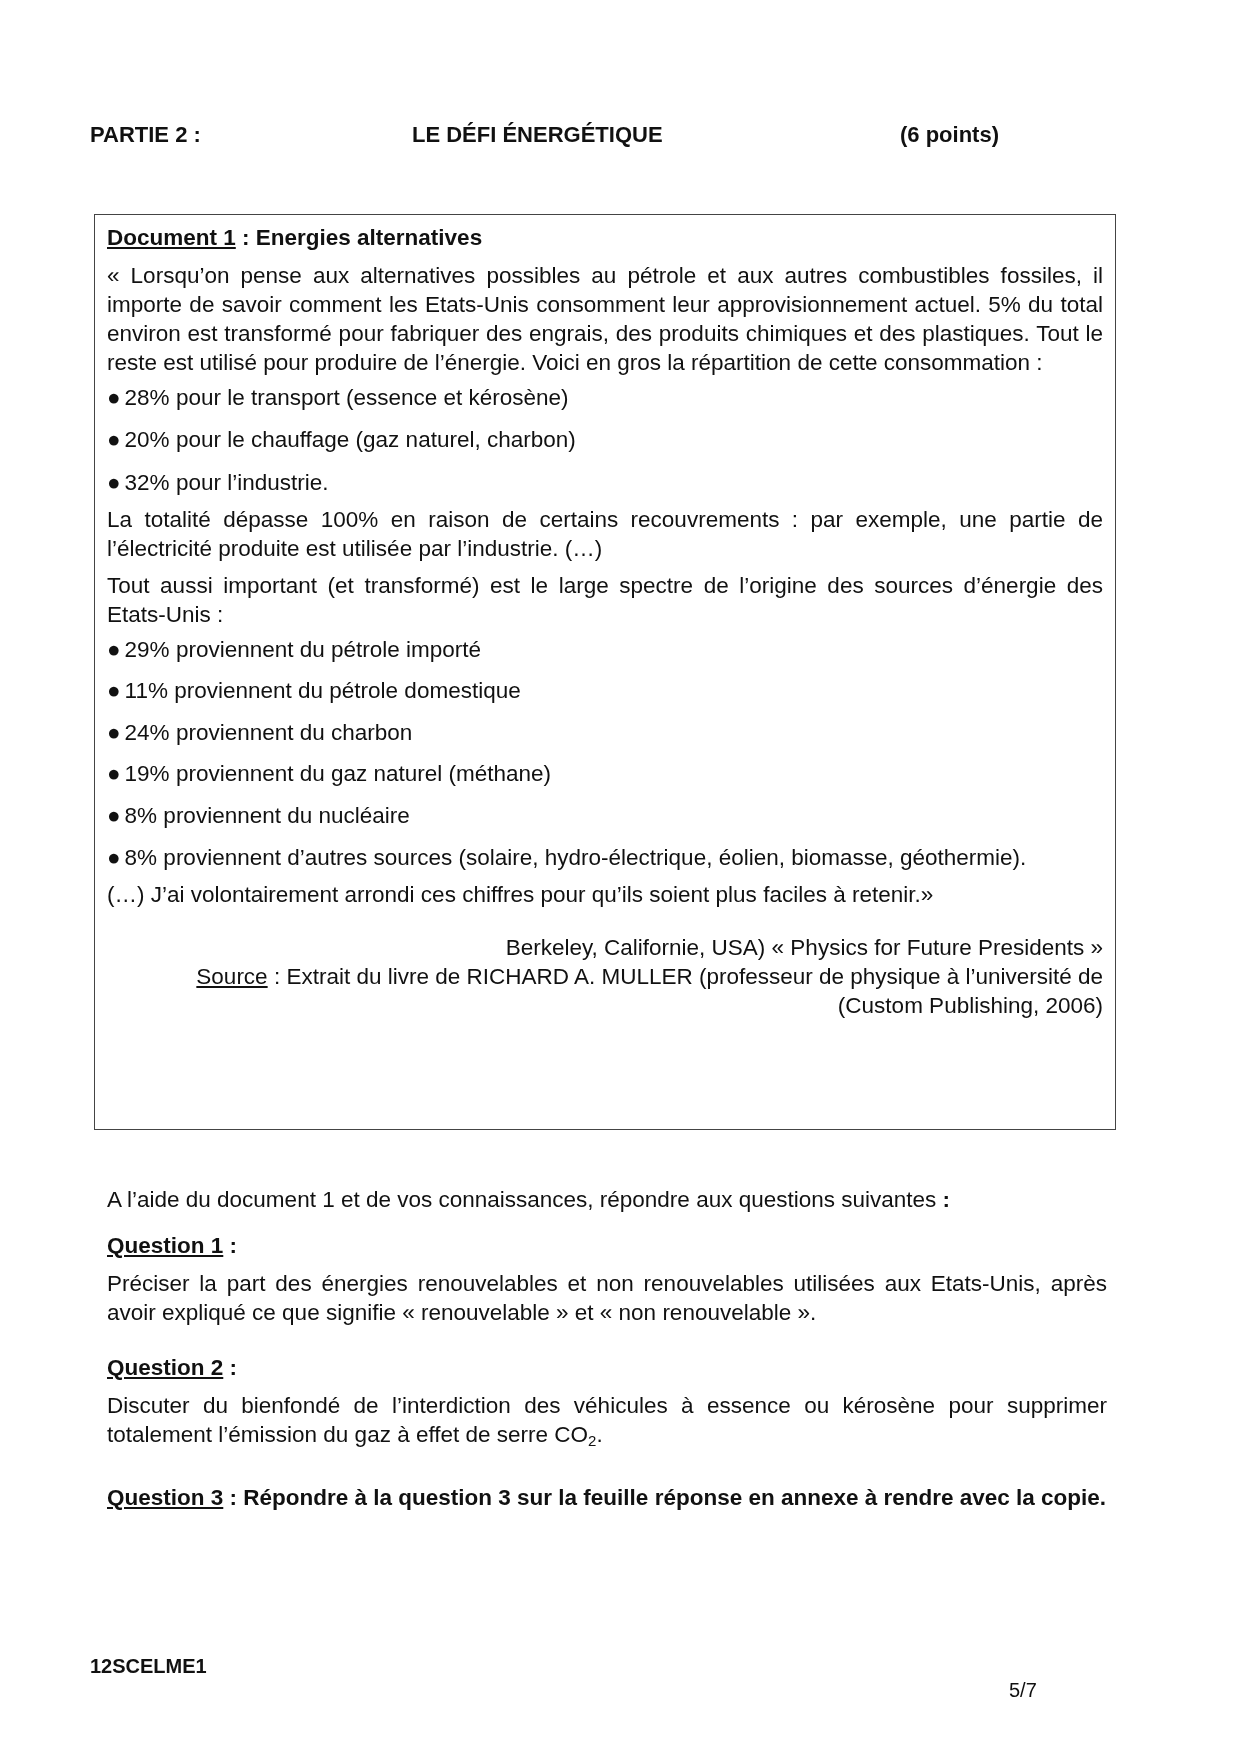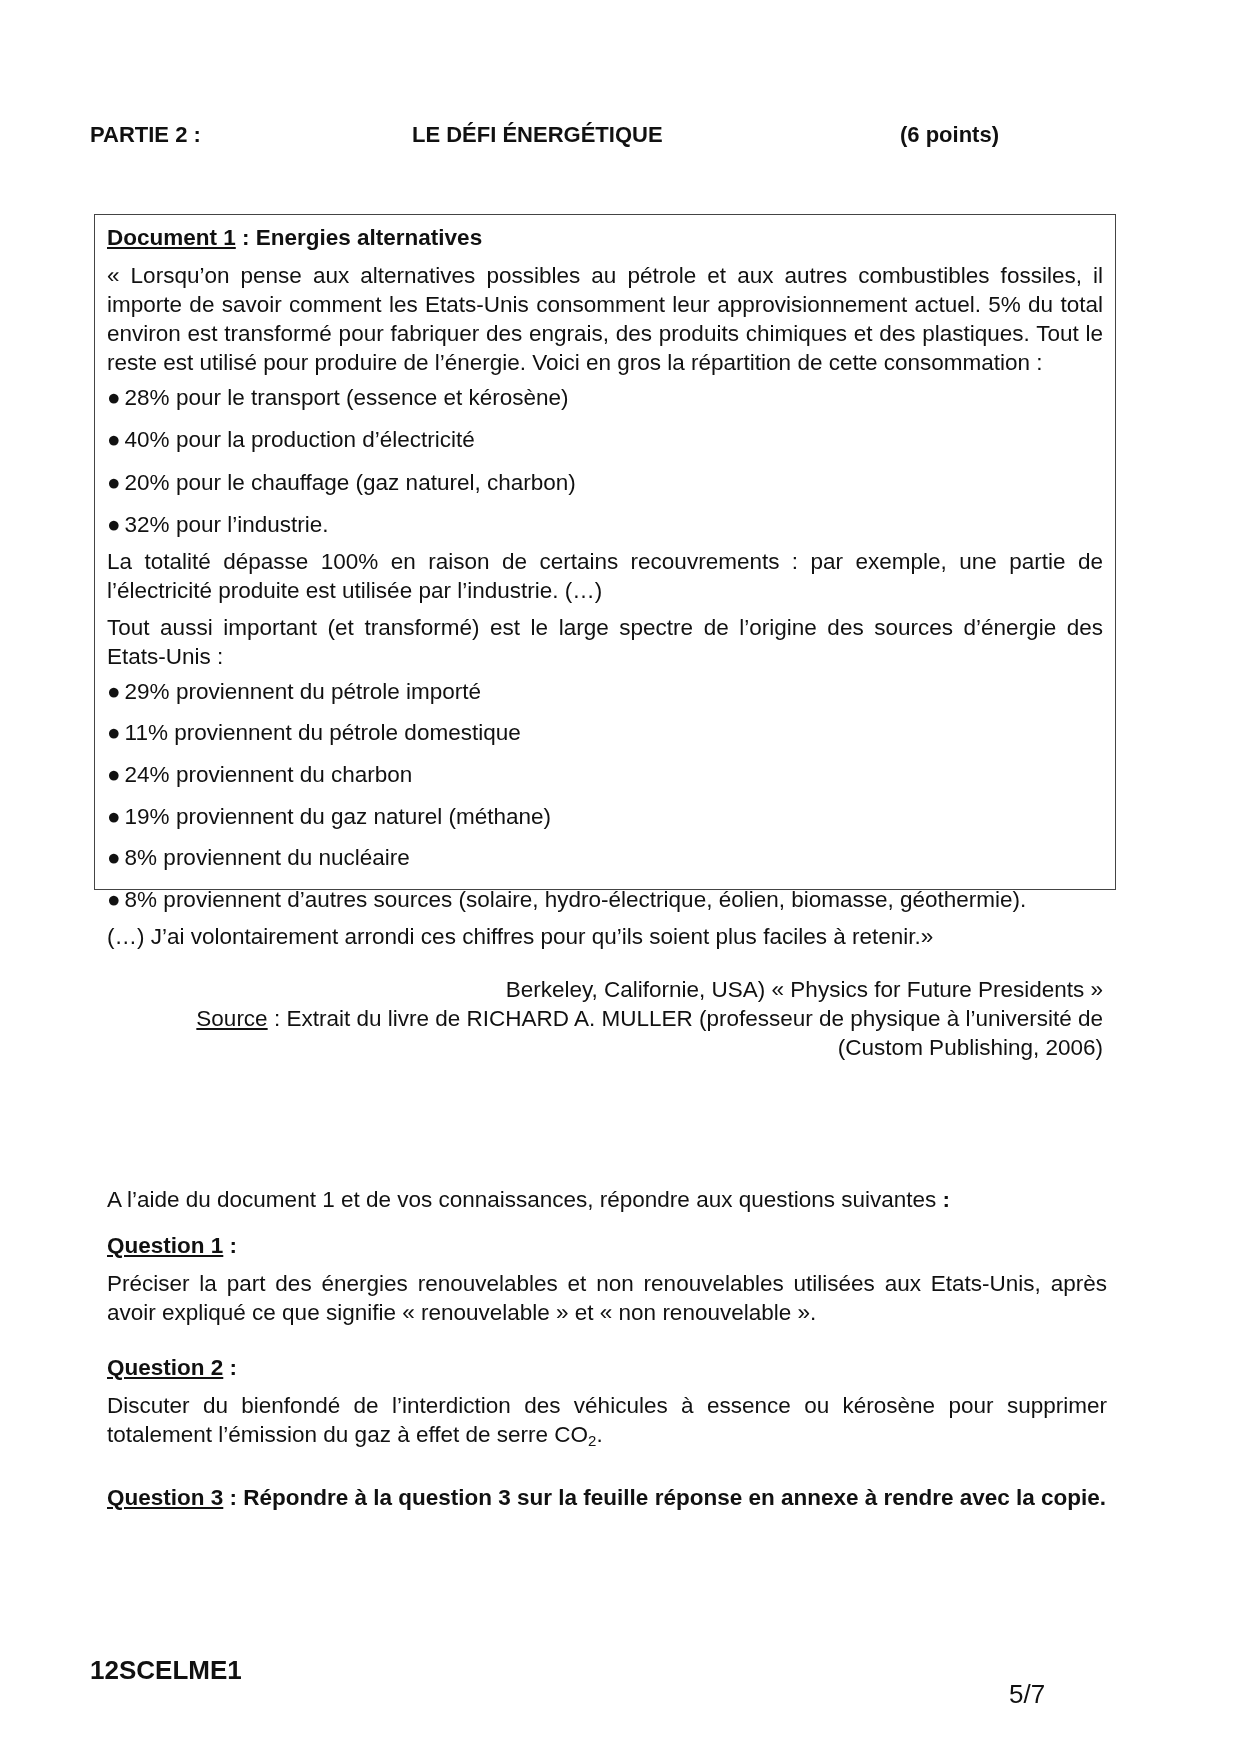--- a/index.html
+++ b/index.html
@@ -10,21 +10,21 @@
   }
   .header {
     position: absolute; top: 122px; left: 90px; width: 930px;
     font-weight: bold; font-size: 22px; height: 30px;
   }
   .header .left { position: absolute; left: 0; }
   .header .center { position: absolute; left: 322px; }
   .header .right { position: absolute; left: 810px; }
 
   .doc-box {
-    position: absolute; left: 94px; top: 214px; width: 1022px; height: 676px;
+    position: absolute; left: 94px; top: 214px; width: 1022px; height: 916px;
     border: 1.5px solid #444; box-sizing: border-box;
     padding: 6px 12px 18px 12px;
   }
   .doc-title { font-weight: bold; margin-top: 2px; line-height: 30px; }
   .u { text-decoration: underline; }
   .para { text-align: justify; line-height: 29px; margin: 8px 0 0 0; }
   .bullets { margin: 6px 0 0 0; padding: 0; list-style: none; }
   .bullets li { line-height: 29px; margin-bottom: 13.3px; }
   .bullets li .dot { display: inline-block; margin-right: 4px; }
   .bullets.b2 li { margin-bottom: 12.6px; }
@@ -34,21 +34,21 @@
     position: absolute; left: 107px; top: 1185px; width: 1000px;
   }
   .intro { line-height: 30px; }
   .q-title { font-weight: bold; margin-top: 16px; line-height: 30px; }
   .q-text { text-align: justify; line-height: 29px; margin-top: 8px; }
   .q3 { font-weight: bold; line-height: 29px; margin-top: 28px; text-align: justify; }
   sub { font-size: 15px; vertical-align: -4px; }
 
   .footer {
     position: absolute; top: 1655px; left: 90px; width: 930px;
-    font-size: 26px; height: 28px;
+    font-size: 20px; height: 28px;
   }
   .footer .code { position: absolute; left: 0; font-weight: bold; }
   .footer .page { position: absolute; left: 919px; margin-top: 24px; }
 </style>
 </head>
 <body>
 
 <div class="header">
   <span class="left">PARTIE 2 :</span>
   <span class="center">LE DÉFI ÉNERGÉTIQUE</span>
@@ -56,21 +56,20 @@
 </div>
 
 <div class="doc-box">
   <div class="doc-title">
     <span class="u">Document 1</span><span> : Energies alternatives</span>
   </div>
   <p class="para">« Lorsqu’on pense aux alternatives possibles au pétrole et aux autres combustibles fossiles, il importe de savoir comment les Etats-Unis consomment leur approvisionnement actuel. 5% du total environ est transformé pour fabriquer des engrais, des produits chimiques et des plastiques. Tout le reste est utilisé pour produire de l’énergie. Voici en gros la répartition de cette consommation :</p>
 
   <ul class="bullets">
     <li><span class="dot">●</span><span>28% pour le transport (essence et kérosène)</span></li>
-    <li><span class="dot">●</span><span>40% pour la production d’électricité</span></li>
     <li><span class="dot">●</span><span>20% pour le chauffage (gaz naturel, charbon)</span></li>
     <li style="margin-bottom:0"><span class="dot">●</span><span>32% pour l’industrie.</span></li>
   </ul>
 
   <p class="para">La totalité dépasse 100% en raison de certains recouvrements : par exemple, une partie de l’électricité produite est utilisée par l’industrie. (…)</p>
   <p class="para">Tout aussi important (et transformé) est le large spectre de l’origine des sources d’énergie des Etats-Unis :</p>
 
   <ul class="bullets b2">
     <li><span class="dot">●</span><span>29% proviennent du pétrole importé</span></li>
     <li><span class="dot">●</span><span>11% proviennent du pétrole domestique</span></li>

